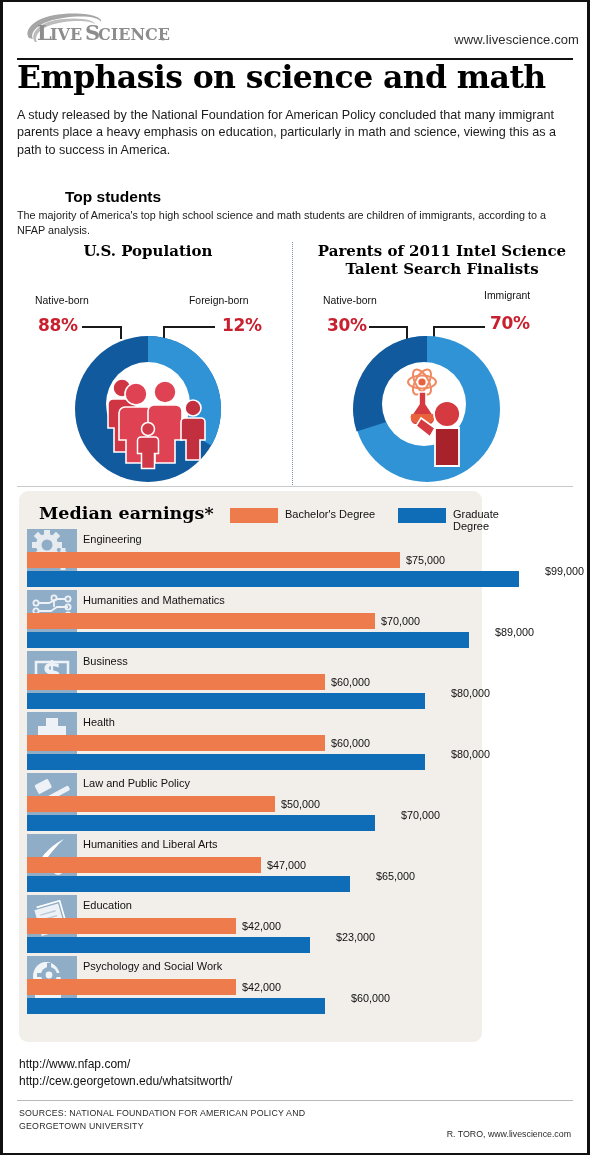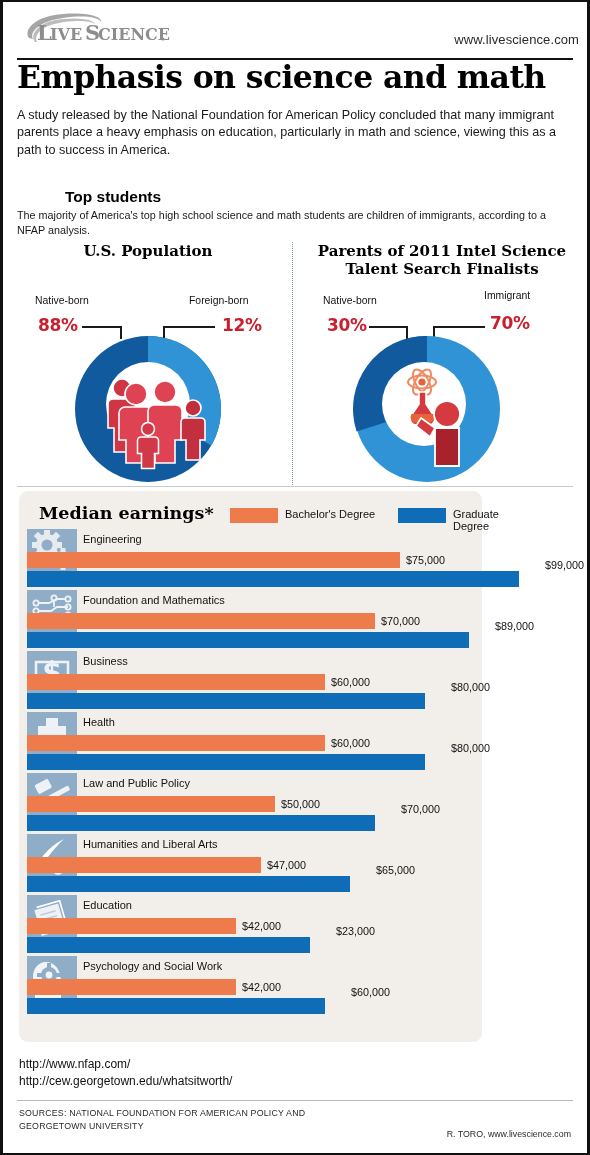--- a/index.html
+++ b/index.html
@@ -58,21 +58,21 @@
   .row{position:absolute;left:0;width:558px;height:58px;}
   .cat-icon{position:absolute;left:8px;top:0;width:50px;height:42px;
             background:#8fadc7;overflow:hidden;}
   .cat-label{position:absolute;left:64px;top:4px;font-size:11px;color:#111;
              white-space:nowrap;}
   .bar{position:absolute;left:8px;height:16px;}
   .bar.b1{top:23px;background:#ed7b4c;}
   .bar.b2{top:42px;background:#0e6db6;}
   .val{position:absolute;font-size:10.8px;color:#111;white-space:nowrap;}
   .val.v1{top:23px;line-height:16px;}
-  .val.v2{top:28px;line-height:16px;padding-left:20px;}
+  .val.v2{top:34px;line-height:16px;padding-left:20px;}
 
   .footnote{position:absolute;left:20px;top:521px;font-size:10.4px;color:#111;}
 
   
   .links{position:absolute;left:16px;top:1054px;font-size:12px;line-height:1.45;
          color:#111;}
   .src-rule{position:absolute;left:14px;right:14px;top:1098px;height:1px;background:#b9b9b9;}
   .sources{position:absolute;left:16px;top:1105px;font-size:8.8px;line-height:1.45;
            color:#2a2a2a;letter-spacing:.2px;}
   .credit{position:absolute;right:16px;top:1127px;font-size:8.8px;color:#2a2a2a;}
@@ -232,21 +232,21 @@
                 <circle cx="41" cy="25" r="2.6"></circle>
                 <circle cx="41" cy="33" r="2.6"></circle>
                 <path d="M12 13 h10 l8 -4 h8"></path>
                 <path d="M12 21 h12 l6 -4 h11"></path>
                 <path d="M12 29 h14 l6 -4 h9"></path>
                 <path d="M12 29 h16 l5 4 h8"></path>
                 <circle cx="27" cy="8" r="2.6"></circle>
                 <path d="M27 11 v6"></path>
               </g>
             </svg></div>
-          <div class="cat-label">Foundation and Mathematics</div>
+          <div class="cat-label">Humanities and Mathematics</div>
           <div class="bar b1" style="width: 348px; background: rgb(237, 123, 76);"></div>
           <div class="val v1" style="left: 362px;">$70,000</div>
           <div class="bar b2" style="width: 442px; background: rgb(14, 109, 182);"></div>
           <div class="val v2" style="left: 456px;">$89,000</div>
         </div>
         <div class="row" style="top: 160px;">
           <div class="cat-icon"><svg viewBox="0 0 50 42" width="50" height="42">
               <rect x="9" y="11" width="32" height="20" fill="none" stroke="#eef2f6" stroke-width="2.5"></rect>
               <text x="25" y="31" font-family="DejaVu Sans, sans-serif" font-size="28" font-weight="bold" fill="#eef2f6" text-anchor="middle">$</text>
             </svg></div>

